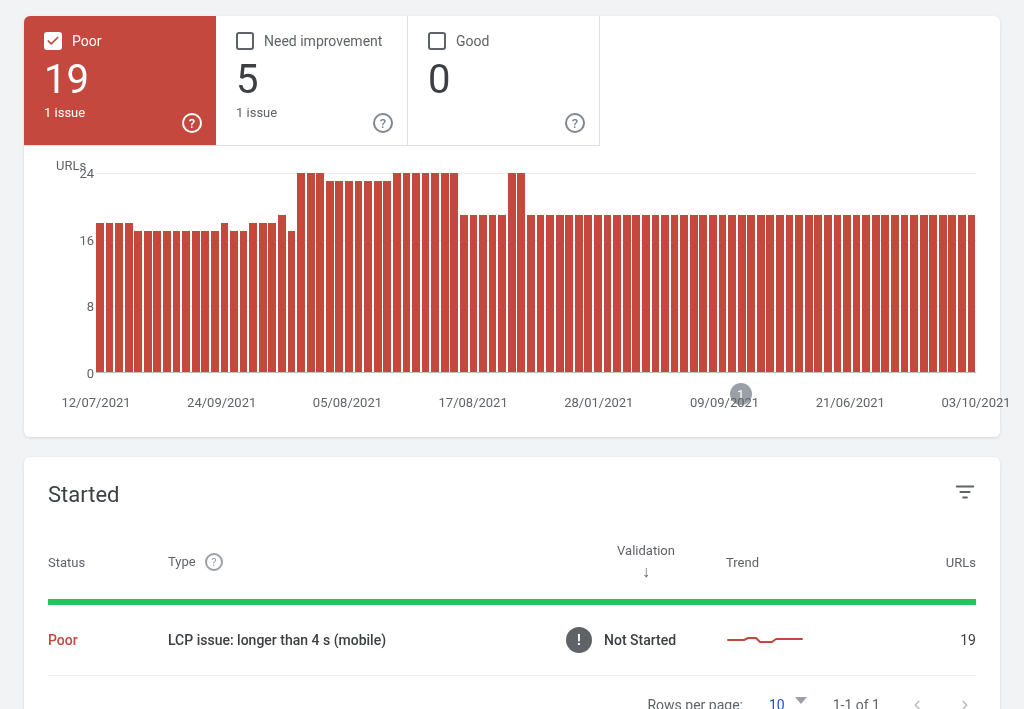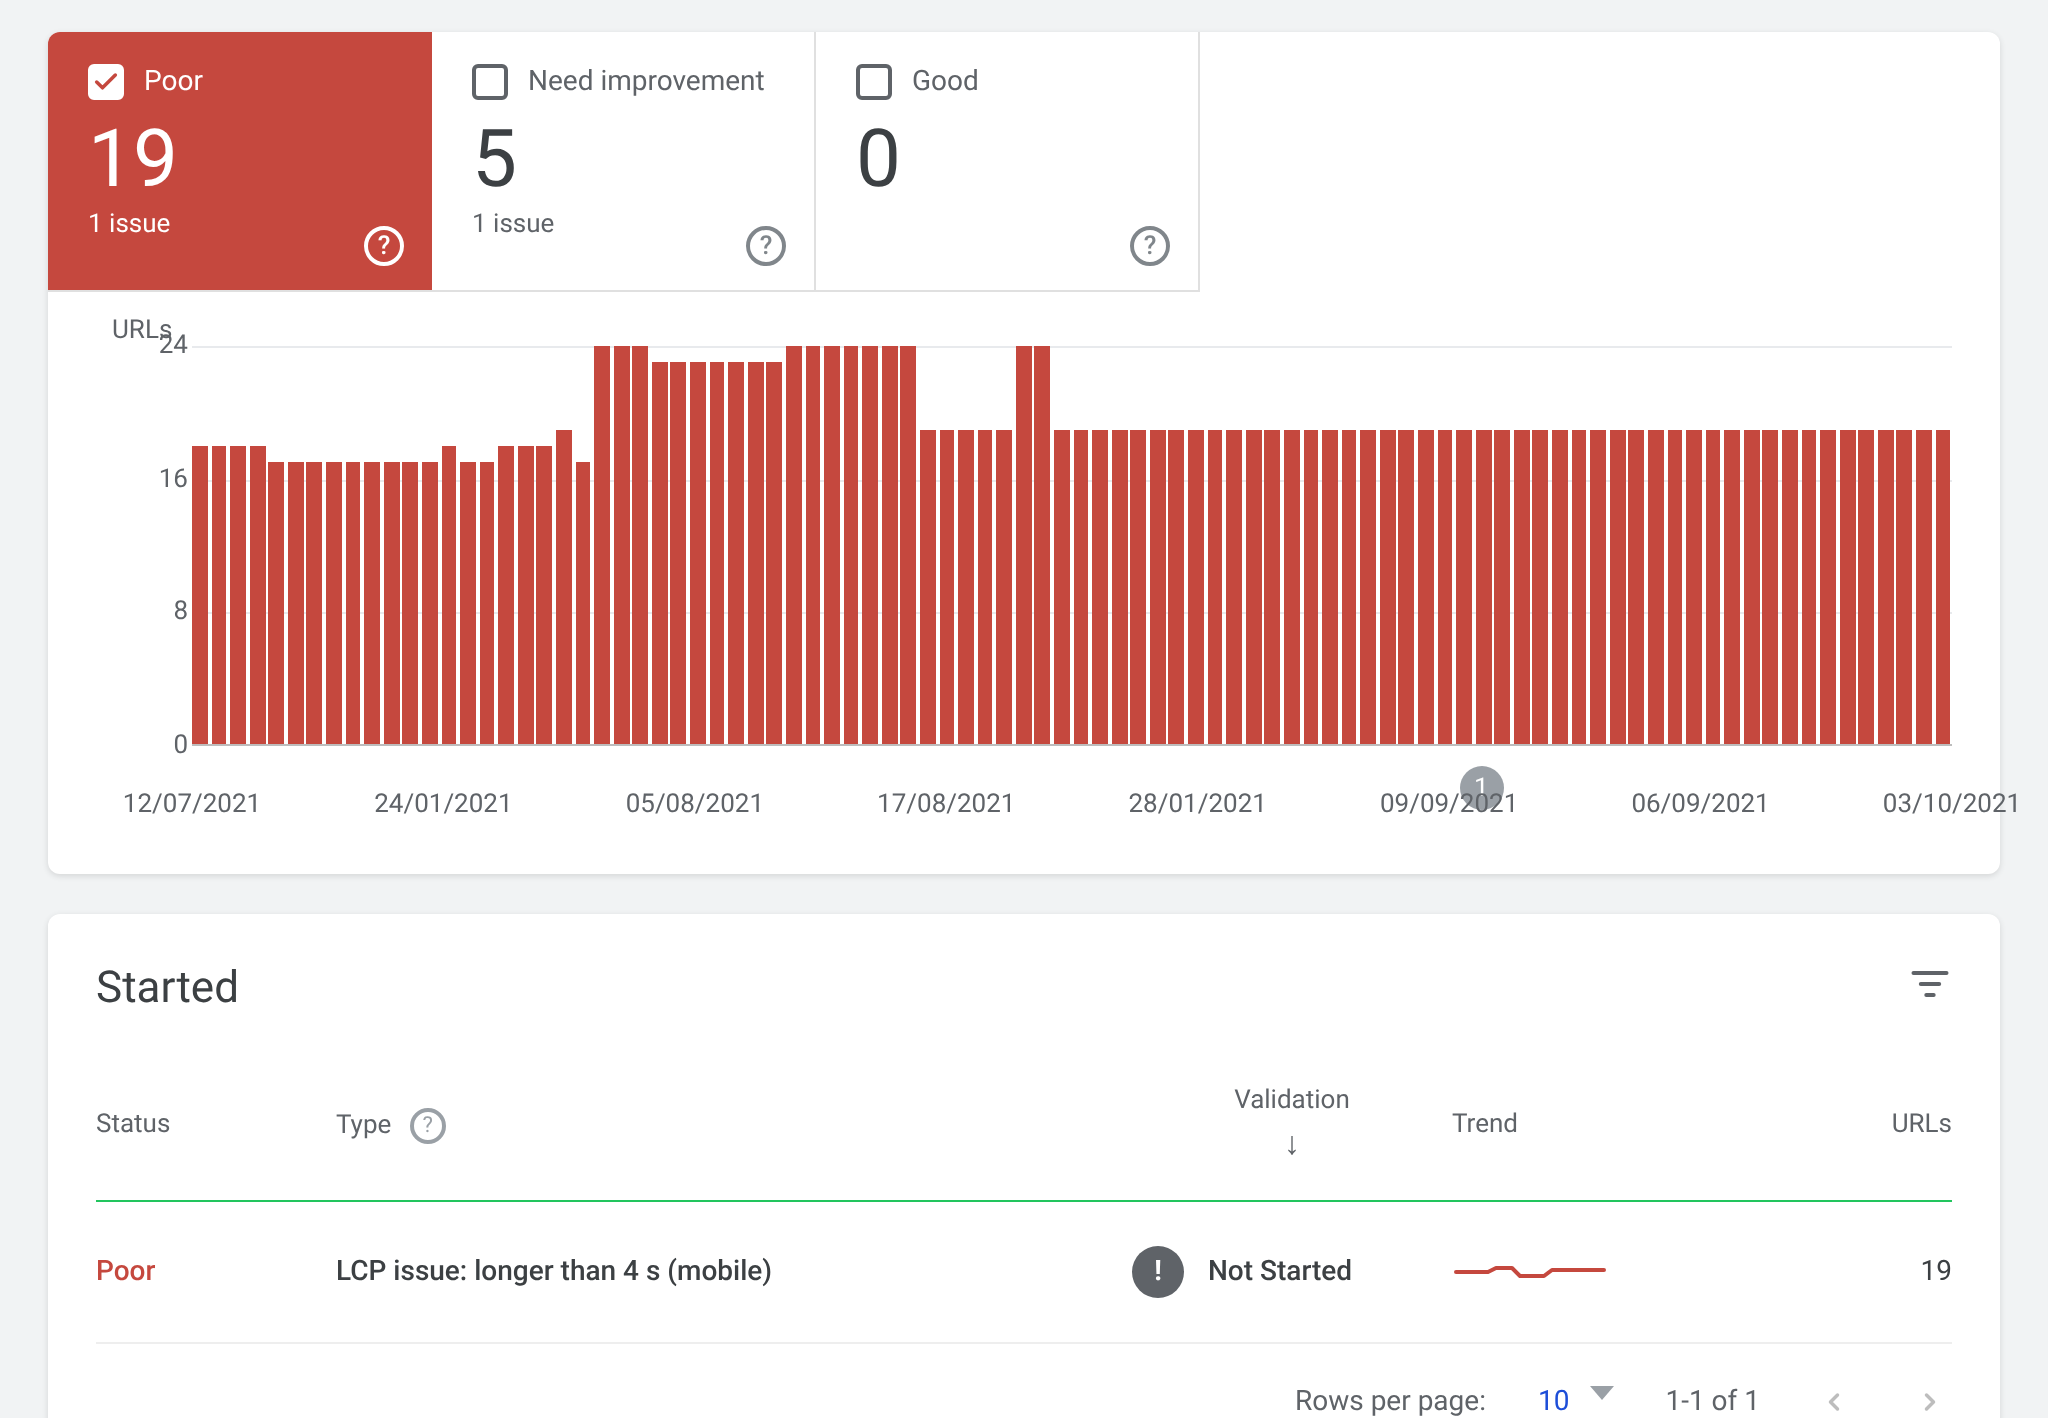--- a/index.html
+++ b/index.html
@@ -38,21 +38,21 @@
   .x-tick { position:absolute; transform:translateX(-50%); font-size:13px; color:#5f6368; white-space:nowrap; }
   .marker { position:absolute; width:22px; height:22px; border-radius:50%; background:#9aa0a6; color:#fff; font-size:13px; display:flex; align-items:center; justify-content:center; }
 
   
   .details-card { padding:24px; margin-bottom:20px; }
   .details-head { display:flex; align-items:center; justify-content:space-between; margin-bottom:36px; }
   .details-title { font-size:22px; color:#3c4043; font-weight:400; }
   .filter-icon svg { width:22px; height:22px; stroke:#5f6368; }
 
   .tbl-head, .tbl-row { display:grid; grid-template-columns: 120px 1fr 160px 170px 80px; align-items:center; }
-  .tbl-head { font-size:13px; color:#5f6368; padding:0 0 18px 0; border-bottom:1px solid #22c55e; }
+  .tbl-head { font-size:13px; color:#5f6368; padding:0 0 18px 0; border-bottom:6px solid #22c55e; }
   .tbl-head .srt { display:inline-flex; align-items:center; gap:4px;flex-direction:column; }
   .help-sm { width:18px; height:18px; border:2px solid #9aa0a6; border-radius:50%; display:inline-flex; align-items:center; justify-content:center; font-size:11px; margin-left:6px; color:#9aa0a6; }
   .arrow-down { font-size:16px; }
   .tbl-row { padding:22px 0; border-bottom:1px solid #eee; }
   .status-poor { color:#c5483e; font-size:14px; font-weight:500; }
   .row-type { font-size:14px; color:#3c4043; font-weight:500; }
   .validation { display:flex; align-items:center; gap:12px; font-size:14px; color:#3c4043; font-weight:500; }
   .excl { width:26px; height:26px; border-radius:50%; background:#5f6368; color:#fff; display:flex; align-items:center; justify-content:center; font-weight:700; }
   .spark { width:80px; }
   .spark svg { width:80px; height:20px; }
@@ -209,26 +209,26 @@
             <div class="bar" style="height: 79.1667%;"></div>
             <div class="bar" style="height: 79.1667%;"></div>
             <div class="bar" style="height: 79.1667%;"></div>
             <div class="bar" style="height: 79.1667%;"></div>
           </div>
         <div class="baseline"></div>
         <div class="marker" id="marker" style="left: 72%; bottom: -32px;">1</div>
       </div>
       <div class="x-ticks" id="xticks">
           <span class="x-tick" style="left: 0%;">12/07/2021</span>
-          <span class="x-tick" style="left: 14.2857%;">24/01/2021</span>
+          <span class="x-tick" style="left: 14.2857%;">24/09/2021</span>
           <span class="x-tick" style="left: 28.5714%;">05/08/2021</span>
           <span class="x-tick" style="left: 42.8571%;">17/08/2021</span>
           <span class="x-tick" style="left: 57.1429%;">28/01/2021</span>
           <span class="x-tick" style="left: 71.4286%;">09/09/2021</span>
-          <span class="x-tick" style="left: 85.7143%;">06/09/2021</span>
+          <span class="x-tick" style="left: 85.7143%;">21/06/2021</span>
           <span class="x-tick" style="left: 100%;">03/10/2021</span>
         </div>
     </div>
   </div>
 
   <div class="card details-card">
     <div class="details-head">
       <div class="details-title">Started</div>
       <div class="filter-icon">
         <svg viewBox="0 0 24 24" fill="none" stroke="currentColor" stroke-width="2.2" stroke-linecap="round">

